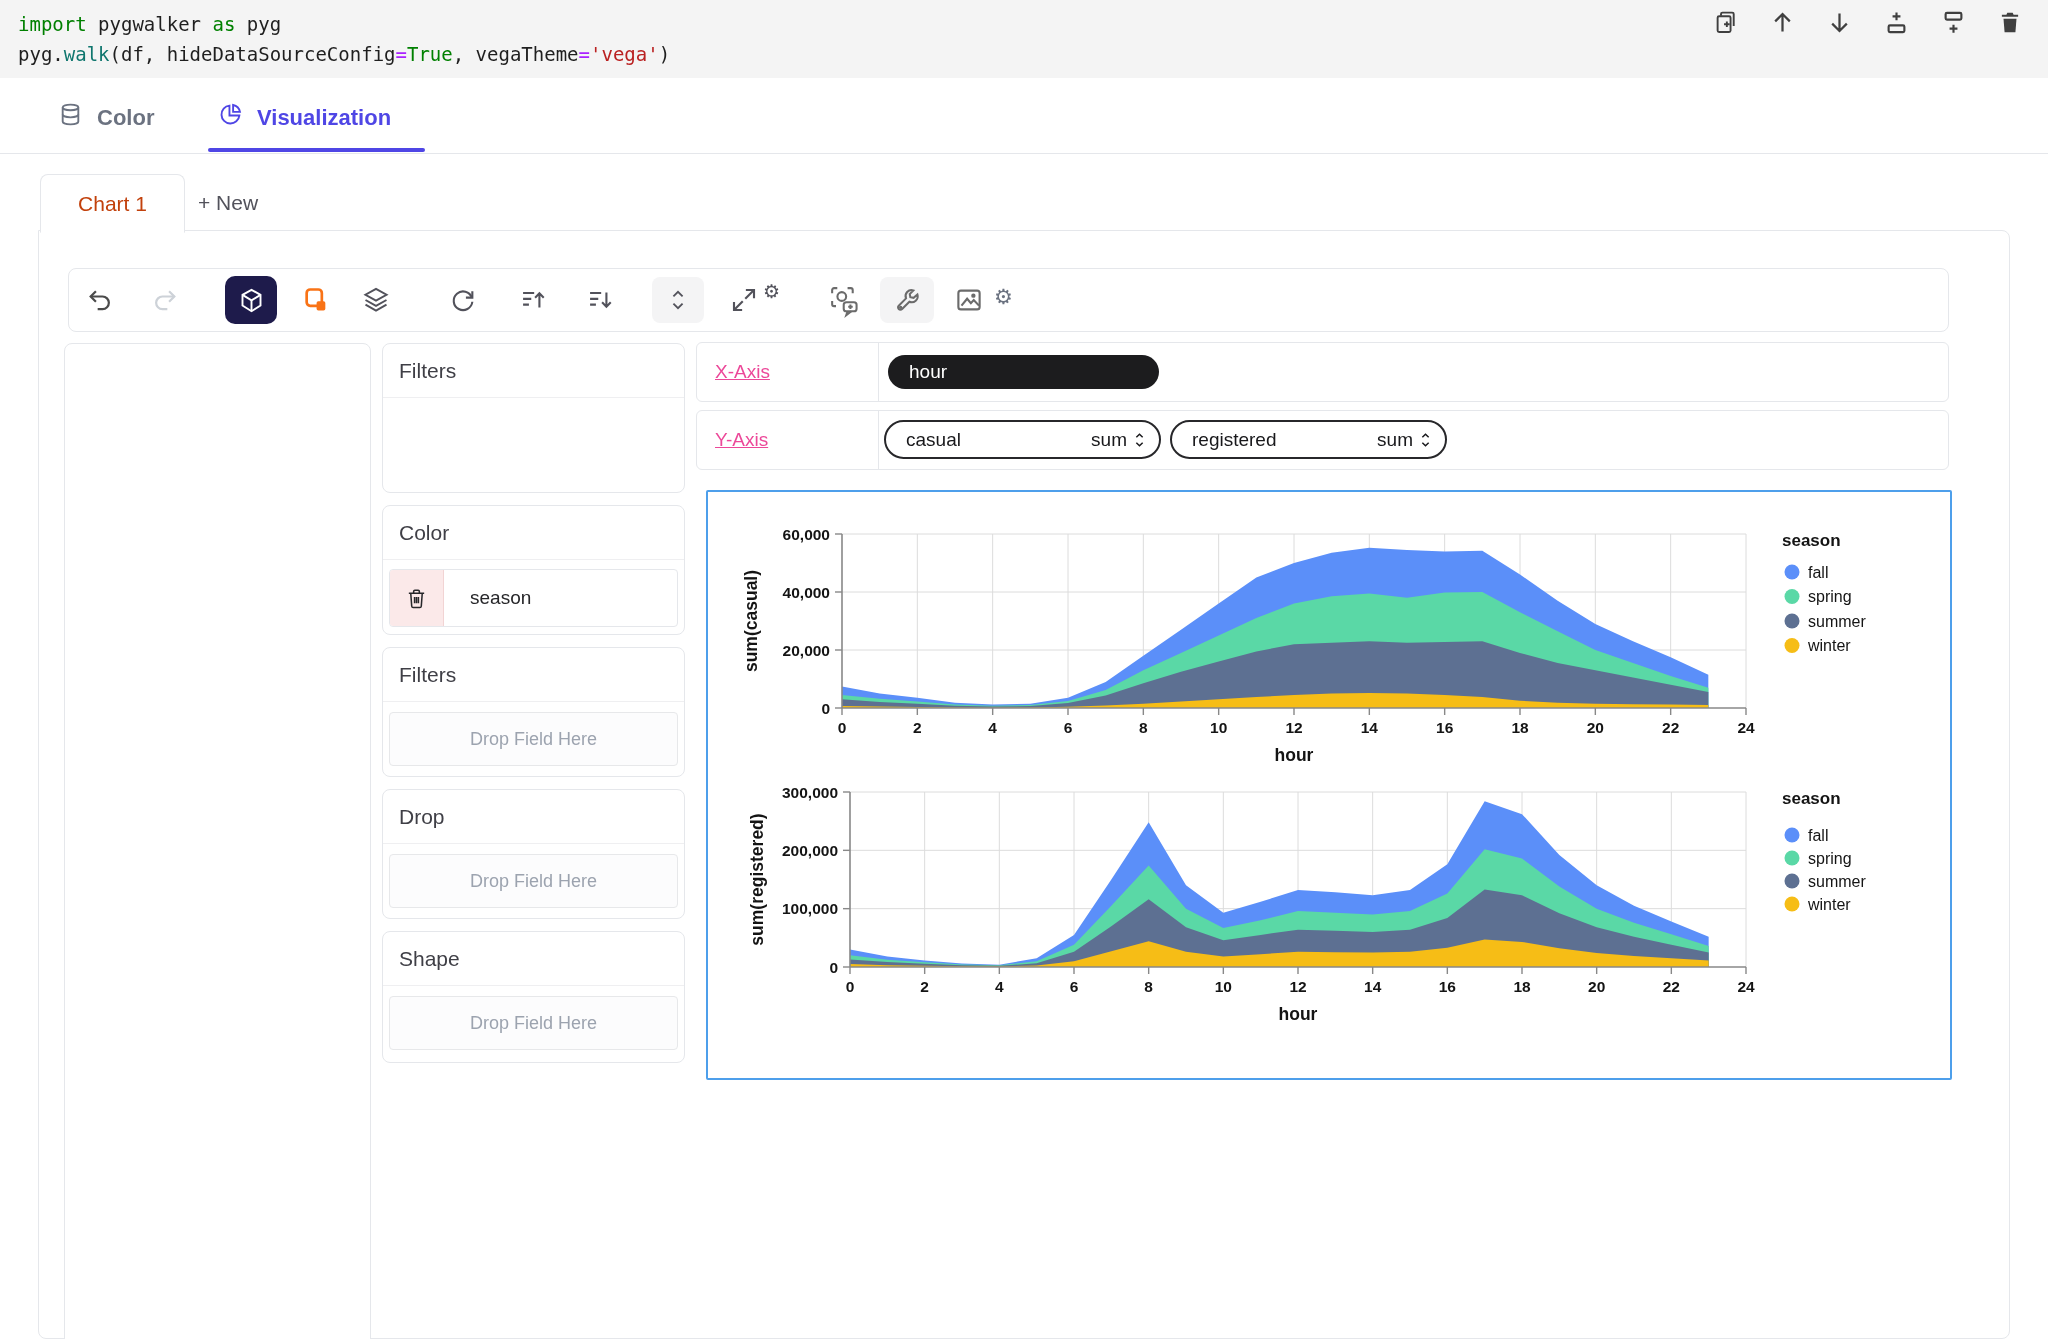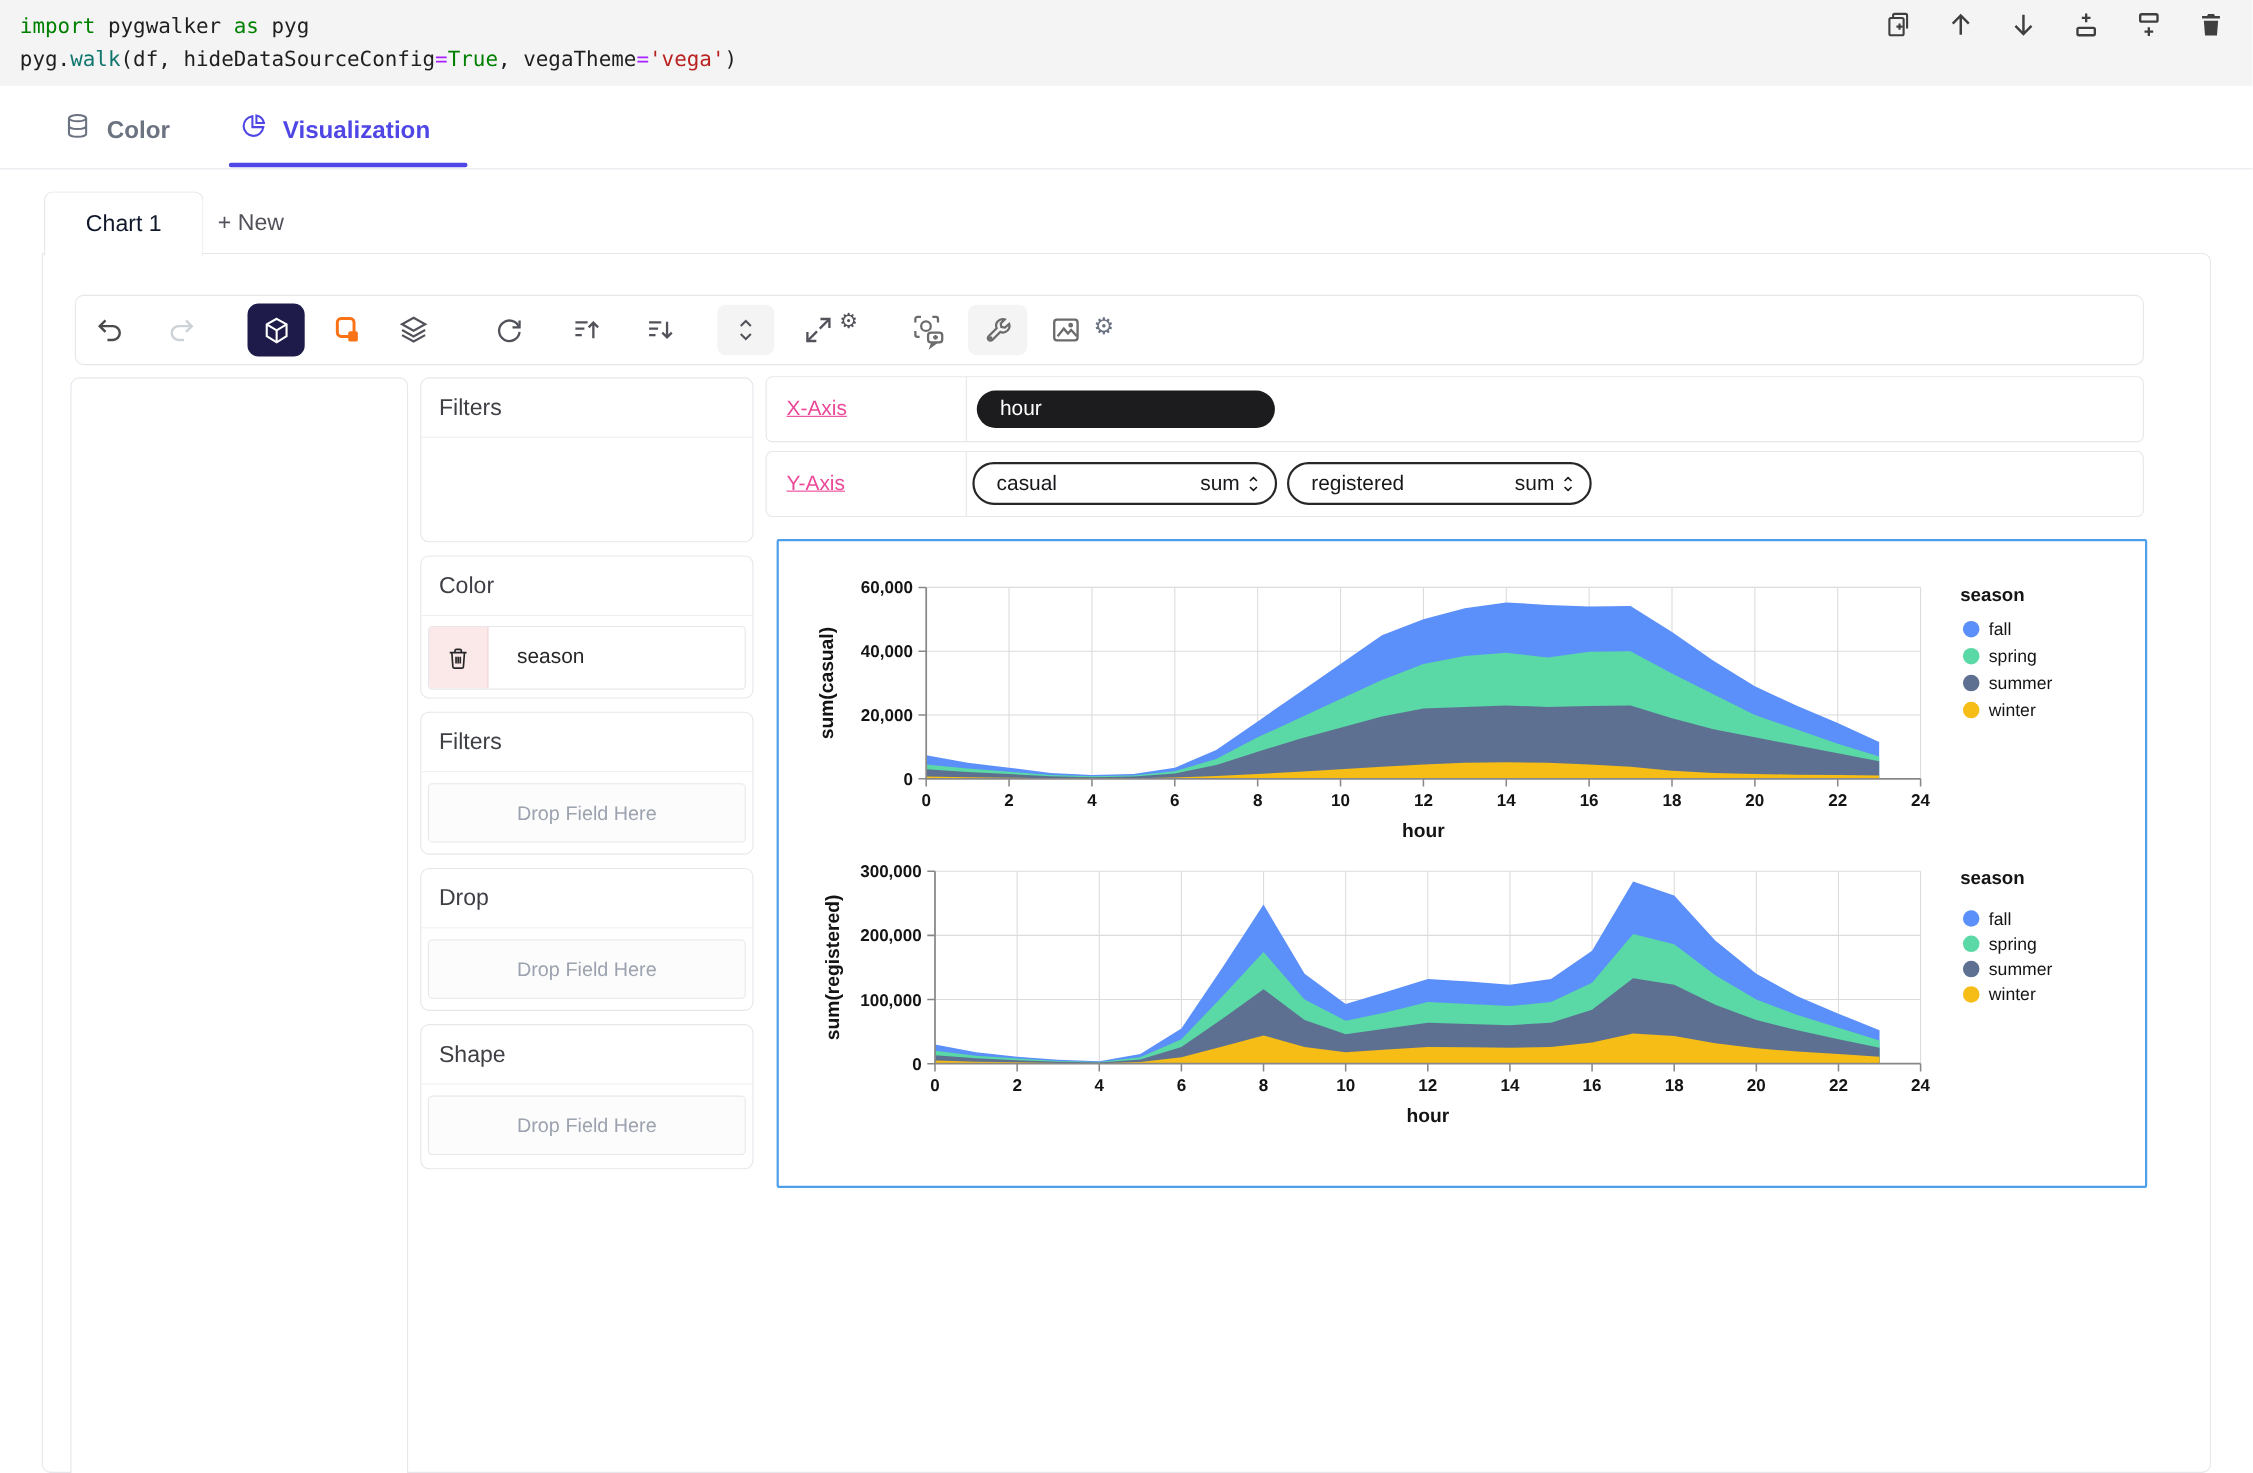--- a/index.html
+++ b/index.html
@@ -20,21 +20,21 @@
   .cell-icons .cicon{width:28px;height:28px;display:flex;align-items:center;justify-content:center;cursor:pointer;}
 
   
   .tab-data{left:58px;top:102px;display:flex;gap:14px;align-items:center;font-size:22px;font-weight:600;color:#6B7280;cursor:pointer;}
   .tab-viz{left:218px;top:102px;display:flex;gap:14px;align-items:center;font-size:22px;font-weight:600;color:#4F46E5;cursor:pointer;}
   .viz-underline{left:208px;top:148px;width:217px;height:4px;background:#4F46E5;border-radius:2px;}
   .tabs-border{left:0;top:153px;width:2048px;height:1px;background:#E5E7EB;}
 
   .chart-tab{left:40px;top:174px;width:143px;height:57px;background:#fff;border:1px solid #E5E7EB;border-bottom:1px solid #fff;
              border-radius:8px 8px 0 0;z-index:3;display:flex;align-items:center;justify-content:center;
-             font-size:21px;color:#0f172a;cursor:pointer;}
+             font-size:21px;color:#c2410c;cursor:pointer;}
   .new-tab{left:198px;top:174px;height:57px;line-height:57px;font-size:21px;color:#52525B;cursor:pointer;}
 
   
   .main-panel{left:38px;top:230px;width:1972px;height:1109px;background:#fff;border:1px solid #E5E7EB;
               border-radius:0 8px 8px 8px;box-sizing:border-box;z-index:1;}
   .toolbar{left:68px;top:268px;width:1881px;height:64px;border:1px solid #E5E7EB;border-radius:8px;box-sizing:border-box;z-index:2;}
   .tbtn{display:flex;align-items:center;justify-content:center;cursor:pointer;}
   .tdiv{width:1px;height:40px;background:#E5E7EB;top:280px;}
   .cube-btn{left:225px;top:276px;width:52px;height:48px;background:#1E1B4B;border-radius:10px;z-index:2;}
   .soft-box{background:#F4F4F5;border-radius:8px;z-index:2;}

